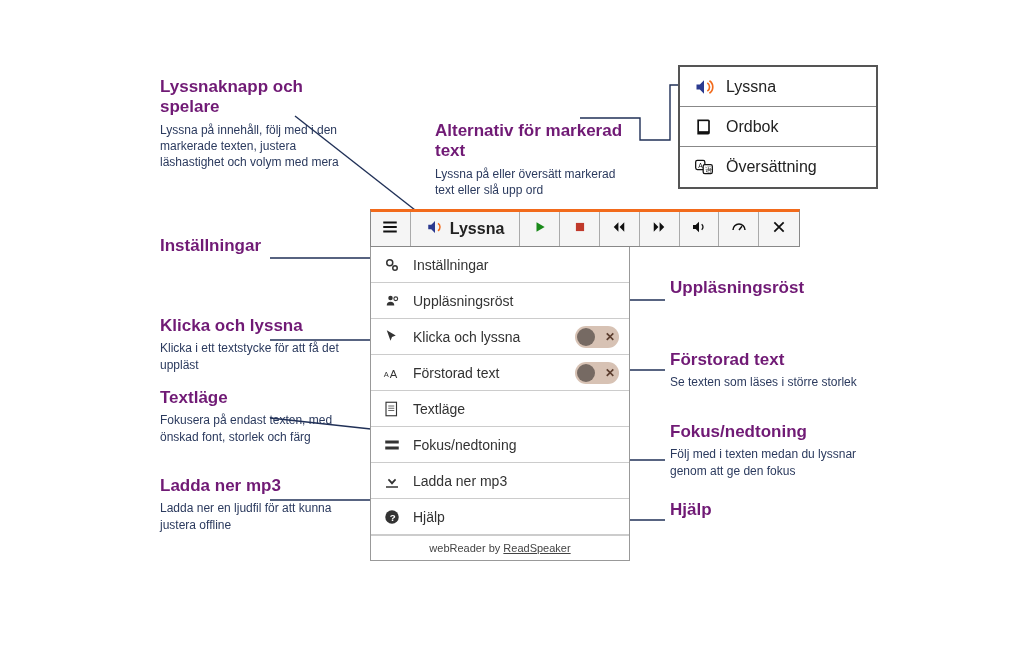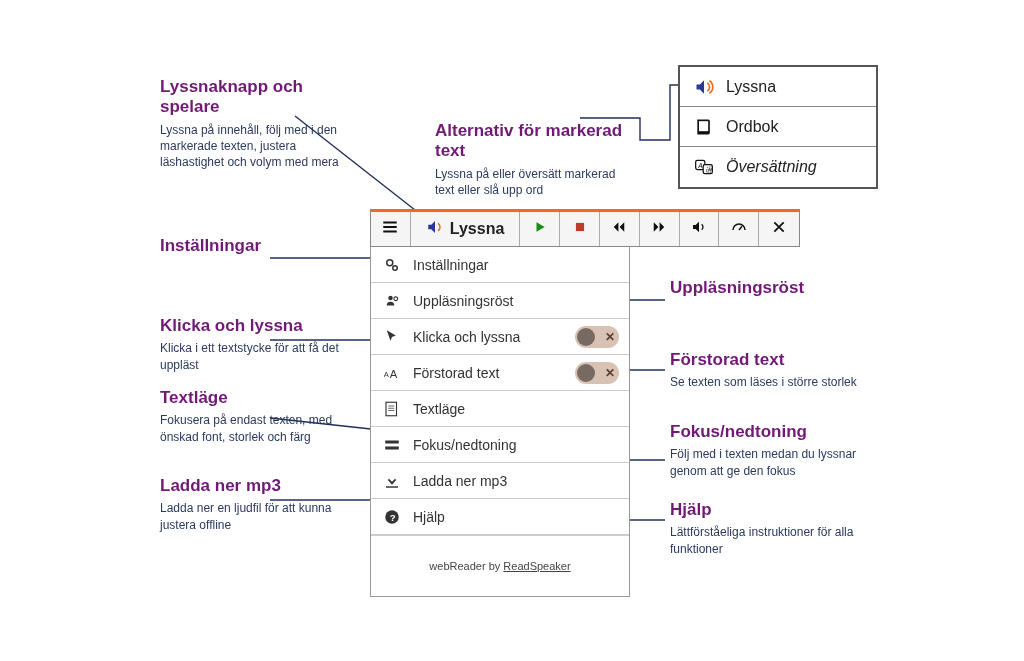--- a/index.html
+++ b/index.html
@@ -109,21 +109,21 @@
     background: #766a63;
   }
   .dropdown .row .toggle .x {
     color: #5b3d2e;
     font-weight: 700;
     font-size: 12px;
   }
   .dropdown .footer {
     text-align: center;
     font-size: 11px;
-    padding: 24px 0;
+    padding: 6px 0;
     color: #444;
     border-top: 1px solid #ccc;
   }
   .dropdown .footer .link { text-decoration: underline; }
   
   .context {
     position: absolute;
     left: 678px;
     top: 65px;
     width: 200px;
@@ -133,21 +133,21 @@
   }
   .context .crow {
     display: flex;
     align-items: center;
     height: 40px;
     border-bottom: 1px solid #888;
     padding: 0 12px;
     font-size: 16px;
     color: #222;
   }
-  .context .crow:last-child { border-bottom: none; font-style: italic; }
+  .context .crow:last-child { border-bottom: none; }
   .context .crow .cicon {
     width: 24px;
     margin-right: 10px;
     display: inline-flex;
     justify-content: center;
   }
 </style>
 </head>
 <body>
 
@@ -197,21 +197,20 @@
 <div class="annotation" style="left:670px; top:350px;">
   <div class="title">Förstorad text</div>
   <div class="desc">Se texten som läses i större storlek</div>
 </div>
 <div class="annotation" style="left:670px; top:422px;">
   <div class="title">Fokus/nedtoning</div>
   <div class="desc">Följ med i texten medan du lyssnar genom att ge den fokus</div>
 </div>
 <div class="annotation" style="left:670px; top:500px;">
   <div class="title">Hjälp</div>
-  <div class="desc">Lättförståeliga instruktioner för alla funktioner</div>
 </div>
 
 <div class="context">
   <div class="crow">
     <span class="cicon">
       <svg width="20" height="20" viewBox="0 0 24 24">
           <path fill="#2b3a8f" d="M3 9v6h4l5 5V4L7 9H3z"></path>
           <path fill="none" stroke="#f26a1b" stroke-width="2" d="M16 7a6 6 0 010 10M18.5 4.5a9 9 0 010 15"></path>
         </svg>
     </span>

